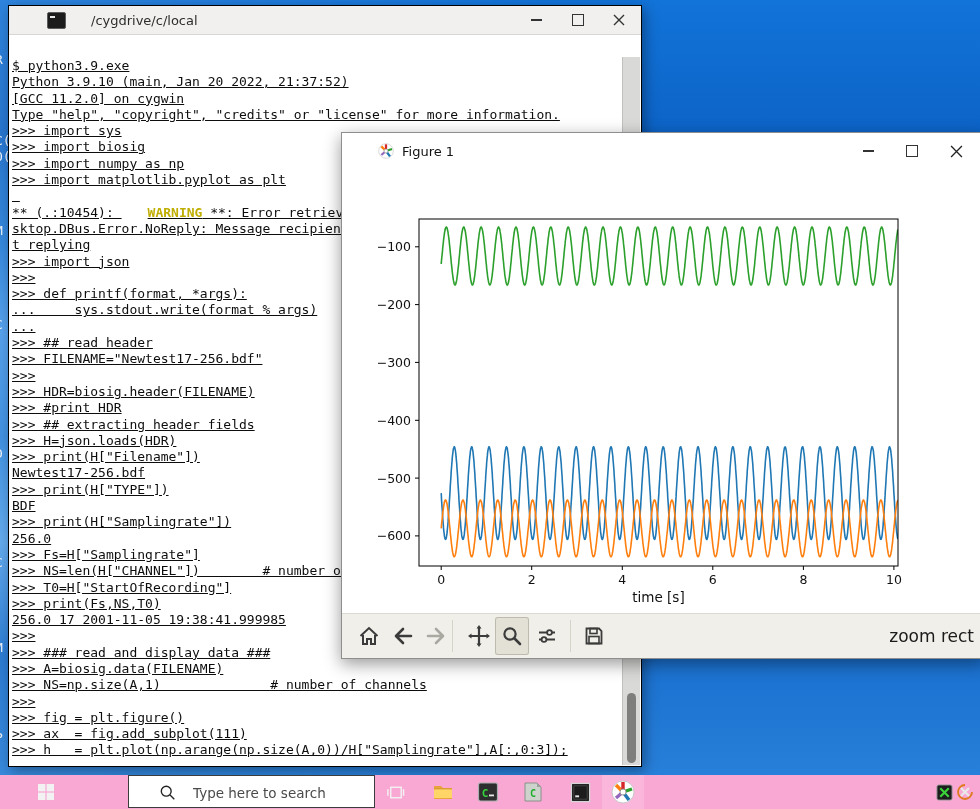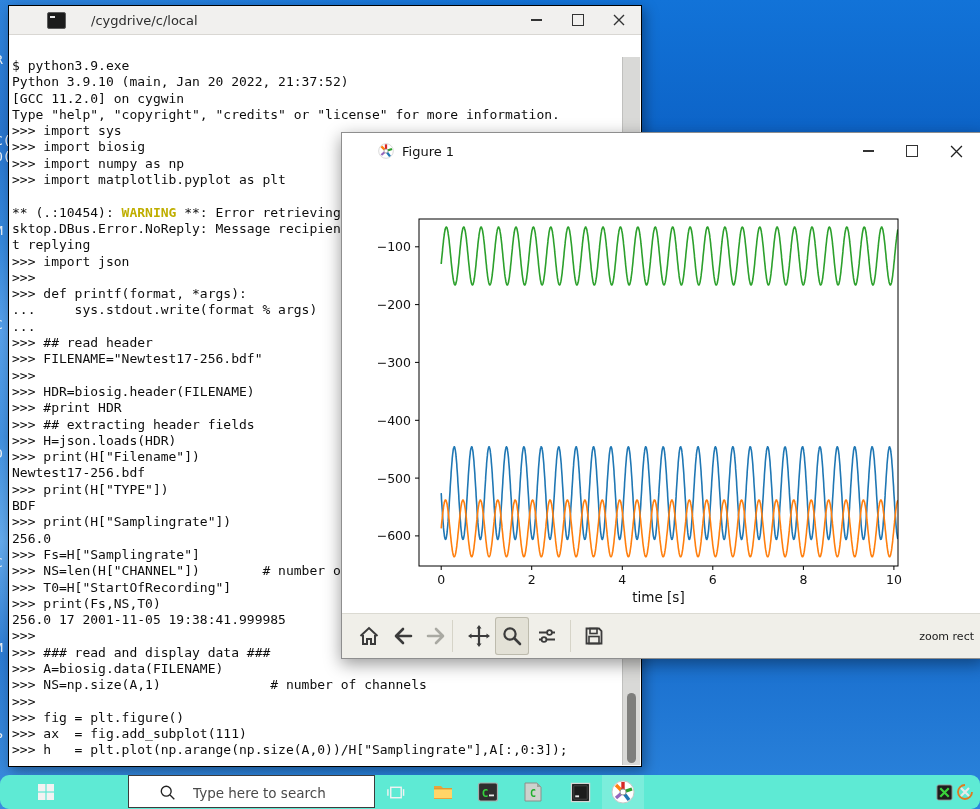--- a/index.html
+++ b/index.html
@@ -31,22 +31,22 @@
   .t-icon i { position:absolute; left:2px; top:3px; width:5px; height:2px; background:#e8e8e8; }
   .t-title { position:absolute; left:82px; font-size:13px; color:#2d2d2d; }
   .t-controls { position:absolute; right:2px; top:0; height:100%; display:flex; }
   .t-controls .ctl { width:41px; }
   .t-menubar { height:22px; background:#f1f0ee; border-bottom:1px solid #dedcd8;
                display:flex; align-items:center; padding-left:4px; font-size:13px; color:#1d1d1d; }
   .menu-item { padding:1px 10px; }
   .t-content { position:absolute; left:1px; right:1px; top:51px; bottom:1px; background:#ffffff; overflow:hidden; }
   .t-lines { position:absolute; left:2px; top:1px; font:13px/16.3px "DejaVu Sans Mono", monospace;
              white-space:pre; color:#0d0d0d; }
-  .t-line { height:16.3px; }
-  .warn { color:#bfae00; font-weight:bold; }
+  .t-line { height:16.3px;text-decoration:underline; }
+  .warn { color:#bfae00; font-weight:bold;margin-left:26px; }
   .t-scrollbar { position:absolute; right:0; top:0; bottom:0; width:17px; background:#d9d9d7;
                  border-left:1px solid #c0c0be; }
   .t-thumb { position:absolute; left:4px; width:9px; height:70px; bottom:2px;
              border-radius:5px; background:#7e7e7c; }
 
   
   #figure { left:341px; top:132px; width:618px; height:525px; z-index:3;
             border:1px solid #8e8e8e; box-shadow:0 5px 16px rgba(0,0,0,0.40);padding-left:24px; }
   .f-titlebar { height:36px; background:#ffffff; position:relative; display:flex; align-items:center; }
   .f-icon { position:absolute; left:12px; top:10px; }
@@ -54,24 +54,24 @@
   .f-controls { position:absolute; right:6px; top:0; height:100%; display:flex; }
   .f-controls .ctl { width:44px; }
   .f-canvas { position:absolute; left:0; top:36px; width:618px; height:444px; background:#fff; }
   .f-toolbar { position:absolute; left:0; right:0; bottom:0; height:44px; background:#f0efe9;
                border-top:1px solid #dbdad2; }
   .tb-btn { position:absolute; top:3px; width:34px; height:38px; display:flex;
             align-items:center; justify-content:center; border-radius:3px; }
   .tb-btn.active { background:#e3e1d6; box-shadow:inset 0 0 0 1px #bdbbad; }
   .tb-sep { position:absolute; top:6px; width:1px; height:32px; background:#d6d4c8; }
   .tb-status { position:absolute; right:10px; top:0; height:44px; display:flex; align-items:center;
-               font-size:11px; color:#1b1b1b; }
-
-  
-  #taskbar { position:absolute; left:0; bottom:0; width:980px; height:34px; background:#5eead4; z-index:6;border-radius:9px; }
+               font-size:17px; color:#1b1b1b; }
+
+  
+  #taskbar { position:absolute; left:0; bottom:0; width:980px; height:34px; background:#f9a8d4; z-index:6; }
   .tb-start { position:absolute; left:28px; top:0; width:36px; height:34px; display:flex;
               align-items:center; justify-content:center; }
   .tb-search { position:absolute; left:128px; top:0; width:247px; height:33px; background:#ffffff;
                border:1px solid #3c3c3c; box-sizing:border-box; }
   .tb-search svg { position:absolute; left:30px; top:8px; }
   .tb-search input { position:absolute; left:62px; top:0; width:175px; height:31px; border:none; outline:none;
                      background:transparent; font-family:"DejaVu Sans",sans-serif;
                      font-size:13.5px; color:#3f3f3f; }
   .tb-search input::placeholder { color:#4a4a4a; opacity:1; }
   .app-btn { position:absolute; top:0; width:42px; height:34px; display:flex;

